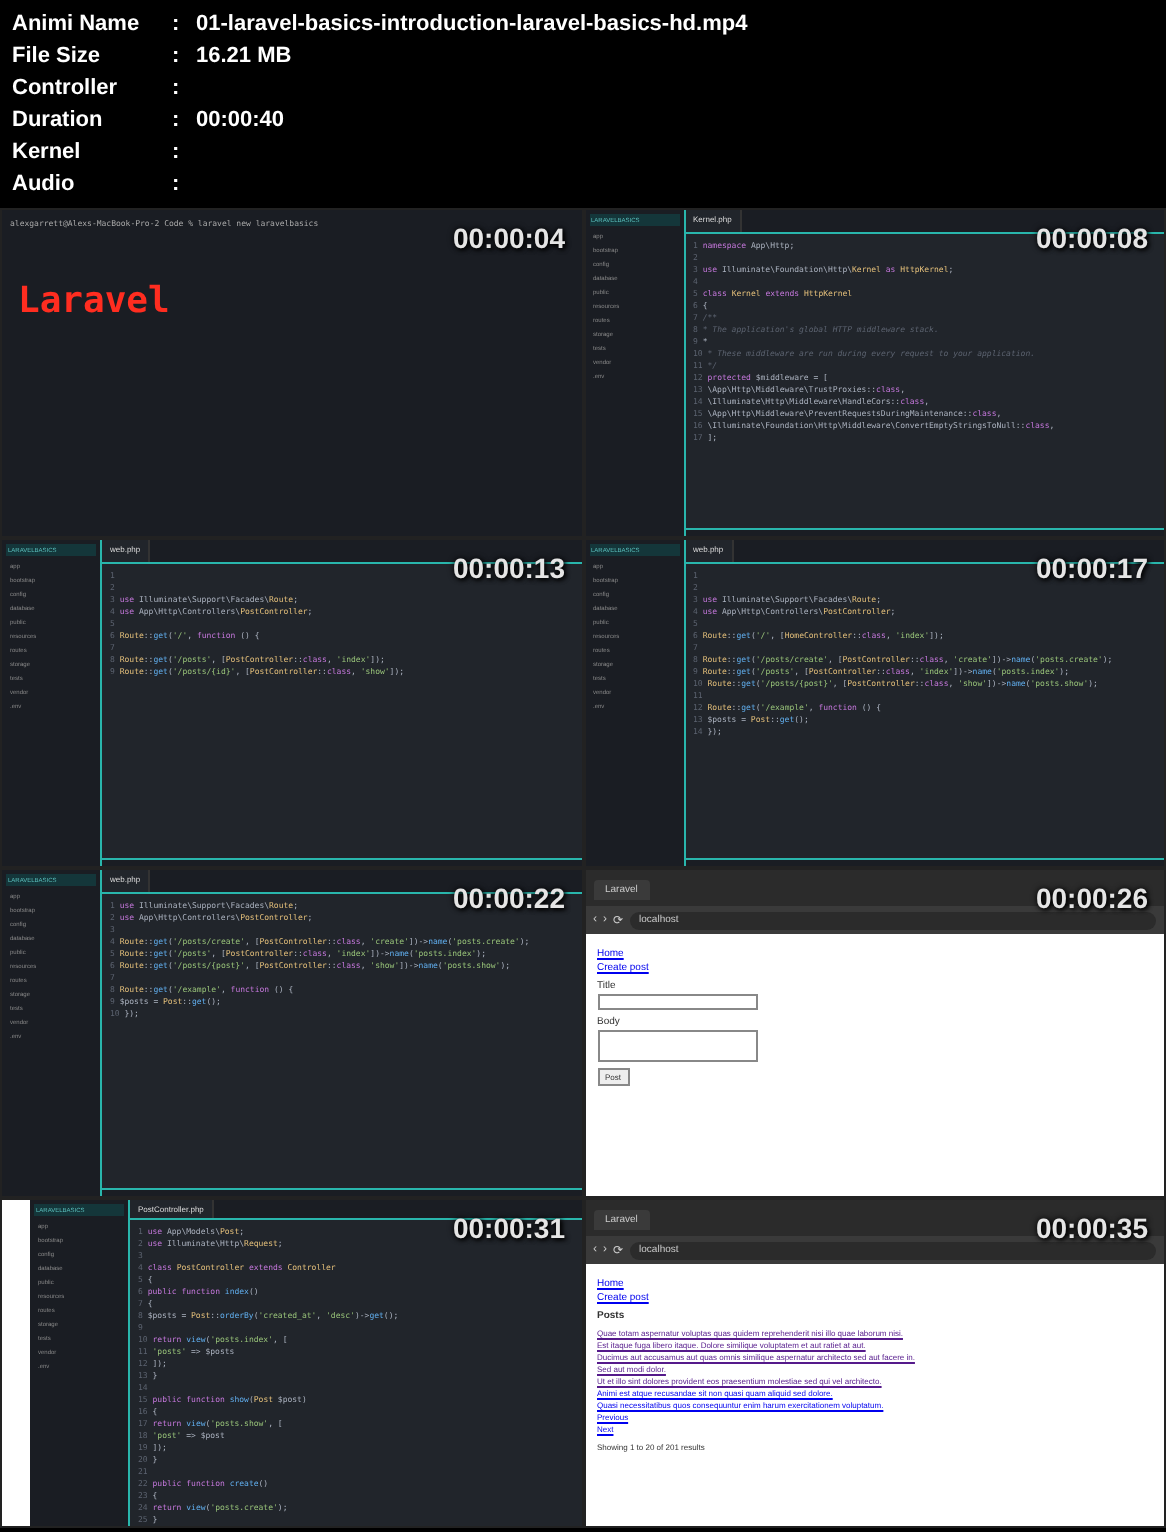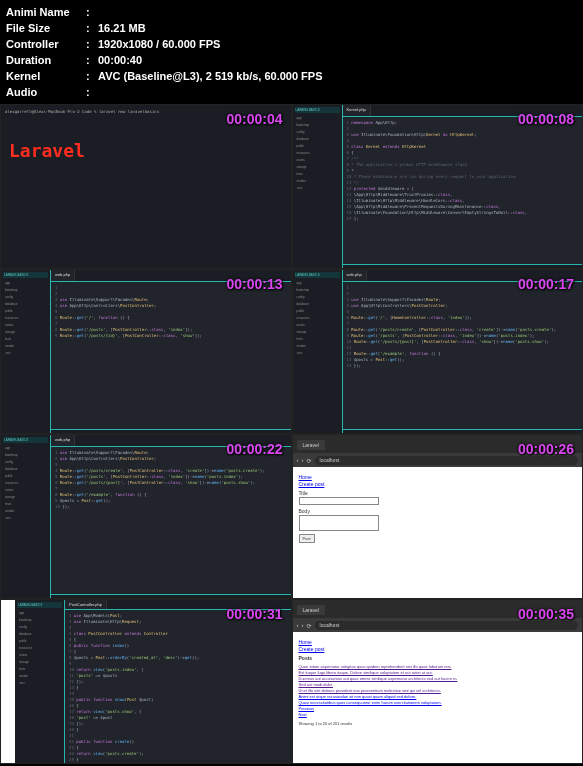--- a/index.html
+++ b/index.html
@@ -3,21 +3,21 @@
 <meta charset="utf-8">
 <style>
 *{margin:0;padding:0;box-sizing:border-box}
 body{width:583px;height:766px;background:#000;font-family:Tahoma,Arial,sans-serif;overflow:hidden}
 .meta{background:#000;color:#fff;padding:4px 6px;font-size:11px;font-weight:bold;line-height:16px}
 .meta-row{display:flex}
 .meta-label{width:80px}
 .meta-sep{width:12px}
 .grid{display:grid;grid-template-columns:1fr 1fr;grid-template-rows:repeat(4,1fr);width:583px;height:660px}
 .thumb{position:relative;border:1px solid #222;overflow:hidden}
-.ts{position:absolute;top:6px;right:8px;color:#d946ef;font-size:14px;font-weight:bold;font-family:Arial;text-shadow:1px 1px 2px #000,0 0 3px #000;z-index:10}
+.ts{position:absolute;top:6px;right:8px;color:#e5e5e5;font-size:14px;font-weight:bold;font-family:Arial;text-shadow:1px 1px 2px #000,0 0 3px #000;z-index:10}
 .editor{background:#21252b;width:100%;height:100%;display:flex;font-size:4px;color:#abb2bf}
 .sidebar{width:50px;background:#1a1d23;border-right:1px solid #29b6ac;display:flex;flex-direction:column;padding:2px}
 .sidebar-hdr{background:#14363a;color:#5bc0be;font-size:3px;padding:1px;margin-bottom:2px}
 .tree-item{color:#888;font-size:3px;padding:1px 2px;line-height:5px}
 .main{flex:1;display:flex;flex-direction:column}
 .tabs{height:12px;background:#1a1d23;display:flex;border-bottom:1px solid #29b6ac}
 .tab{padding:2px 4px;font-size:4px;color:#888;border-right:1px solid #333}
 .tab.active{background:#21252b;color:#ddd}
 .code{flex:1;padding:3px 4px;font-family:monospace;font-size:4px;line-height:6px}
 .ln{color:#5c6370}
@@ -43,40 +43,39 @@
 .whitebar{position:absolute;left:0;top:0;width:14px;height:100%;background:#fff}
 .bottom{height:4px;background:#1a1d23;border-top:1px solid #29b6ac}
 </style>
 </head>
 <body>
 
 <div class="meta">
   <div class="meta-row">
       <span class="meta-label">Animi Name</span>
       <span class="meta-sep">:</span>
+      <span>01-laravel-basics-introduction-laravel-basics-hd.mp4</span>
     </div>
   <div class="meta-row">
       <span class="meta-label">File Size</span>
       <span class="meta-sep">:</span>
       <span>16.21 MB</span>
     </div>
   <div class="meta-row">
       <span class="meta-label">Controller</span>
       <span class="meta-sep">:</span>
-      <span>1920x1080 / 60.000 FPS</span>
     </div>
   <div class="meta-row">
       <span class="meta-label">Duration</span>
       <span class="meta-sep">:</span>
       <span>00:00:40</span>
     </div>
   <div class="meta-row">
       <span class="meta-label">Kernel</span>
       <span class="meta-sep">:</span>
-      <span>AVC (Baseline@L3), 2 519 kb/s, 60.000 FPS</span>
     </div>
   <div class="meta-row">
       <span class="meta-label">Audio</span>
       <span class="meta-sep">:</span>
     </div>
 </div>
 
 <div class="grid">
 
   <div class="thumb">

